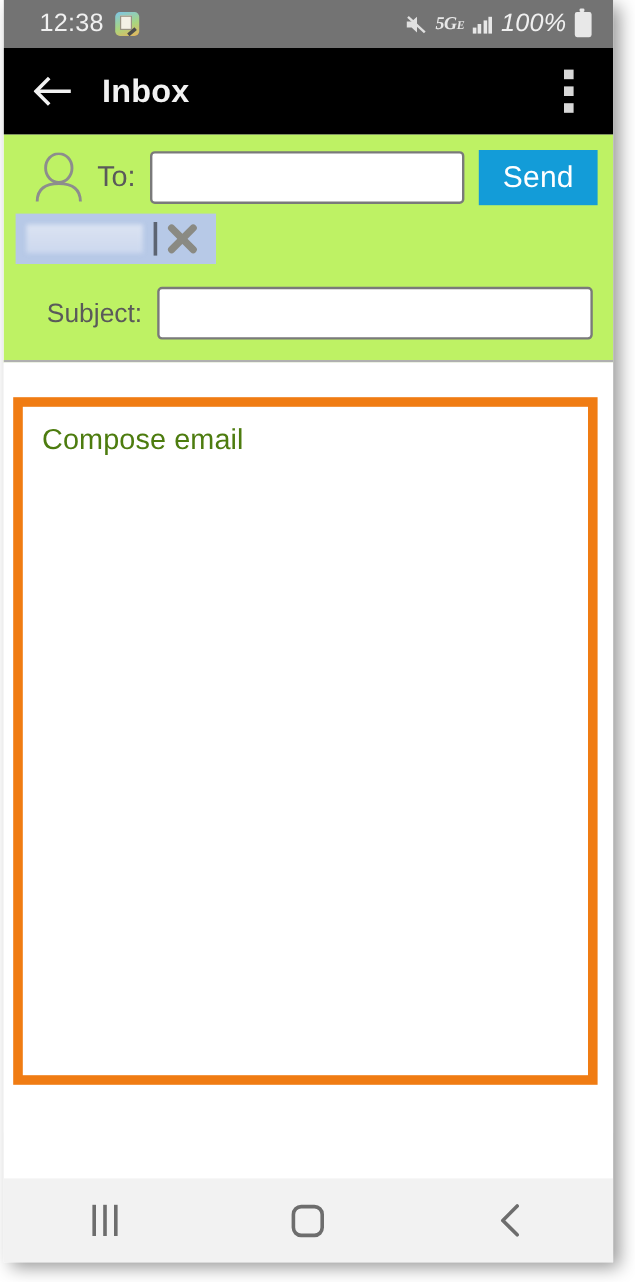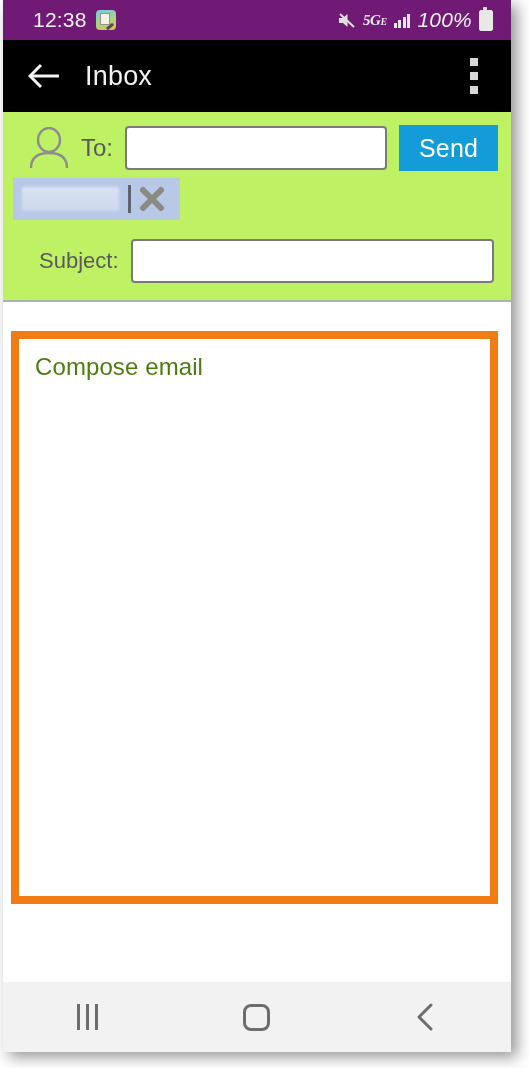--- a/index.html
+++ b/index.html
@@ -24,21 +24,21 @@
     height: 1052px;
     background: #ffffff;
     box-shadow: 6px 5px 14px rgba(0,0,0,0.42);
     overflow: hidden;
   }
 
   
   .status-bar {
     position: relative;
     height: 40px;
-    background: #701a75;
+    background: #737373;
     color: #e8e8e8;
   }
   .status-left {
     position: absolute;
     left: 30px;
     top: 0;
     height: 40px;
     display: flex;
     align-items: center;
     gap: 9px;
@@ -158,21 +158,21 @@
     margin-left: 16px;
     display: flex;
     align-items: center;
     justify-content: center;
     flex: none;
   }
   .app-title {
     font-size: 27px;
     color: #f2f2f2;
     margin-left: 14px;
-    font-weight: 400;
+    font-weight: 700;
     letter-spacing: 0.2px;
   }
   .overflow-menu {
     position: absolute;
     right: 22px;
     top: 50%;
     transform: translateY(-50%);
     width: 30px;
     height: 46px;
     display: flex;

